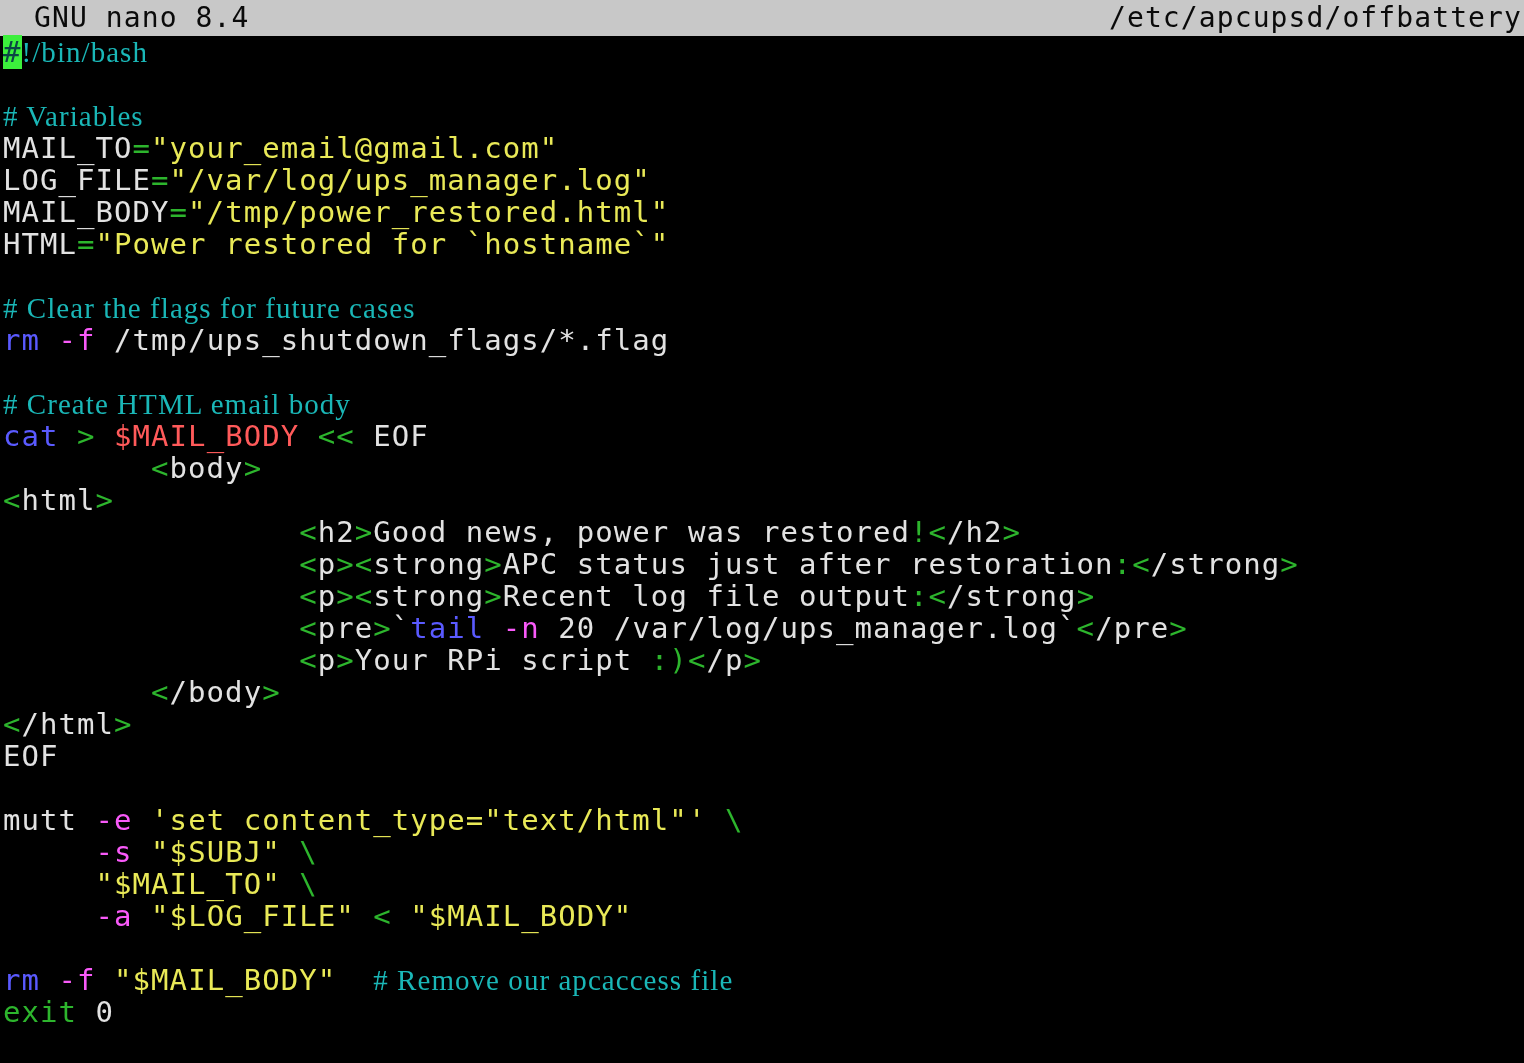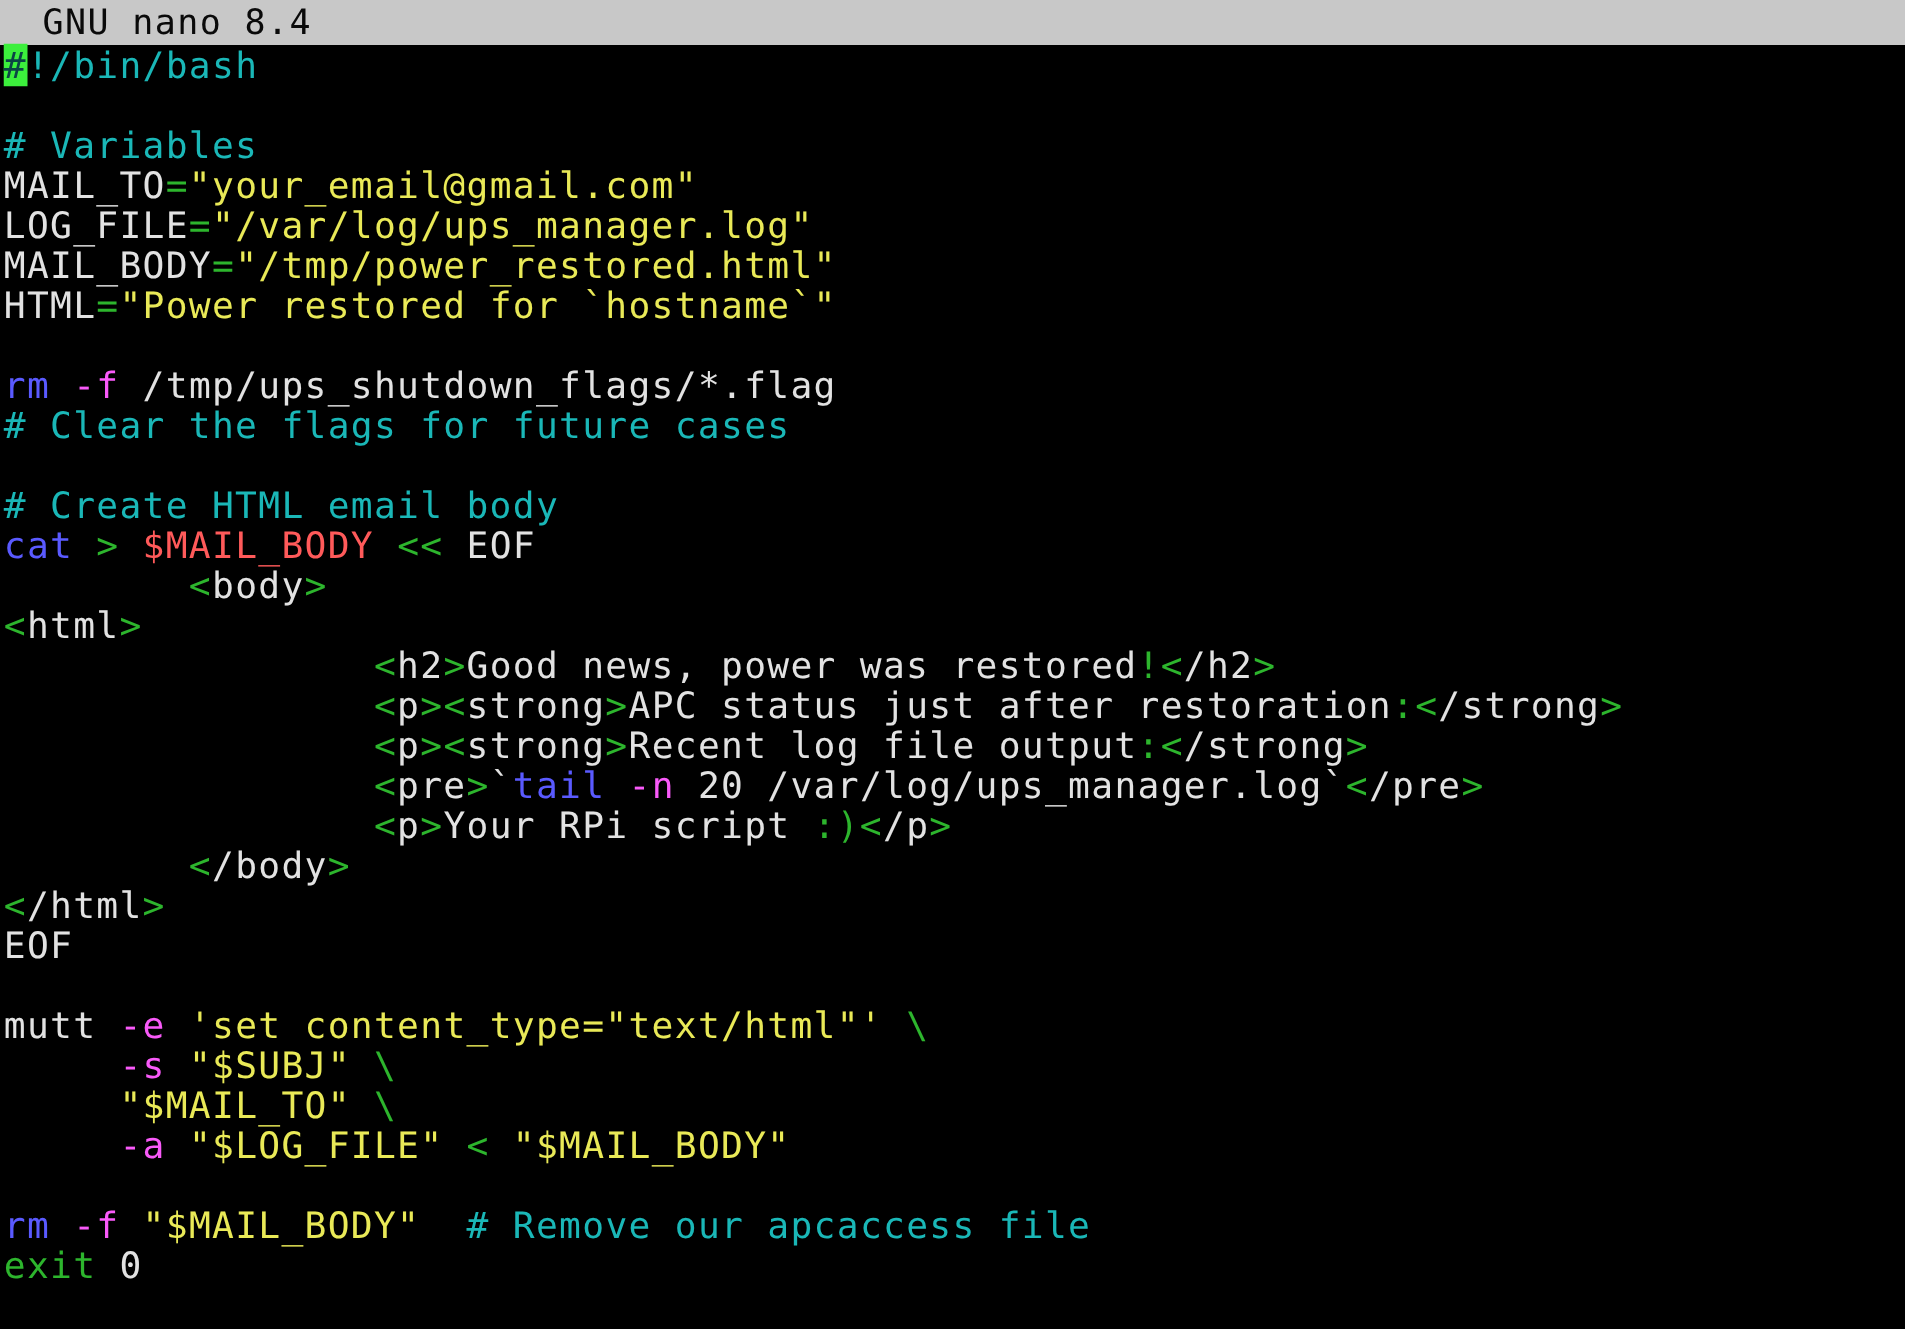--- a/index.html
+++ b/index.html
@@ -34,49 +34,50 @@
   }
   .line {
     white-space: pre;
     font-size: 29px;
     line-height: 32px;
     height: 32px;
     letter-spacing: 1.05px;
     color: var(--fg, #e2e2e2);
   }
   .seg-d { color: var(--fg, #e2e2e2); }
-  .seg-c { color: var(--comment, #1ab7b7); }
+  .seg-c { color: var(--comment, #1ab7b7); font-family: Liberation Serif, serif; }
   .seg-s { color: var(--string, #e9e957); }
   .seg-o { color: var(--green, #2db52d); }
   .seg-b { color: var(--blue, #5a5aff); }
   .seg-m { color: var(--magenta, #f95af9); }
   .seg-r { color: var(--red, #ff5a5a); margin-top: 48px; }
   .seg-k {
     color: var(--cursor_fg, #0b4545);
     background: var(--cursor_bg, #3cef3c);
   }
 </style>
 </head>
 <body>
 
 <div class="screen">
   <div class="titlebar">
     <span>GNU nano 8.4</span>
+    <span>/etc/apcupsd/offbattery</span>
   </div>
   <div class="editor">
       <div class="line"><span class="seg-k">#</span><span class="seg-c">!/bin/bash</span></div>
       <div class="line">&nbsp;</div>
       <div class="line"><span class="seg-c"># Variables</span></div>
       <div class="line"><span class="seg-d">MAIL_TO</span><span class="seg-o">=</span><span class="seg-s">"your_email@gmail.com"</span></div>
       <div class="line"><span class="seg-d">LOG_FILE</span><span class="seg-o">=</span><span class="seg-s">"/var/log/ups_manager.log"</span></div>
       <div class="line"><span class="seg-d">MAIL_BODY</span><span class="seg-o">=</span><span class="seg-s">"/tmp/power_restored.html"</span></div>
       <div class="line"><span class="seg-d">HTML</span><span class="seg-o">=</span><span class="seg-s">"Power restored for `hostname`"</span></div>
       <div class="line">&nbsp;</div>
+      <div class="line"><span class="seg-c"># Clear the flags for future cases</span></div>
       <div class="line"><span class="seg-b">rm</span><span class="seg-d"> </span><span class="seg-m">-f</span><span class="seg-d"> /tmp/ups_shutdown_flags/*.flag</span></div>
-      <div class="line"><span class="seg-c"># Clear the flags for future cases</span></div>
       <div class="line">&nbsp;</div>
       <div class="line"><span class="seg-c"># Create HTML email body</span></div>
       <div class="line"><span class="seg-b">cat</span><span class="seg-d"> </span><span class="seg-o">&gt;</span><span class="seg-d"> </span><span class="seg-r">$MAIL_BODY</span><span class="seg-d"> </span><span class="seg-o">&lt;&lt;</span><span class="seg-d"> EOF</span></div>
       <div class="line"><span class="seg-d">        </span><span class="seg-o">&lt;</span><span class="seg-d">body</span><span class="seg-o">&gt;</span></div>
       <div class="line"><span class="seg-o">&lt;</span><span class="seg-d">html</span><span class="seg-o">&gt;</span></div>
       <div class="line"><span class="seg-d">                </span><span class="seg-o">&lt;</span><span class="seg-d">h2</span><span class="seg-o">&gt;</span><span class="seg-d">Good news, power was restored</span><span class="seg-o">!</span><span class="seg-o">&lt;</span><span class="seg-d">/h2</span><span class="seg-o">&gt;</span></div>
       <div class="line"><span class="seg-d">                </span><span class="seg-o">&lt;</span><span class="seg-d">p</span><span class="seg-o">&gt;</span><span class="seg-o">&lt;</span><span class="seg-d">strong</span><span class="seg-o">&gt;</span><span class="seg-d">APC status just after restoration</span><span class="seg-o">:</span><span class="seg-o">&lt;</span><span class="seg-d">/strong</span><span class="seg-o">&gt;</span></div>
       <div class="line"><span class="seg-d">                </span><span class="seg-o">&lt;</span><span class="seg-d">p</span><span class="seg-o">&gt;</span><span class="seg-o">&lt;</span><span class="seg-d">strong</span><span class="seg-o">&gt;</span><span class="seg-d">Recent log file output</span><span class="seg-o">:</span><span class="seg-o">&lt;</span><span class="seg-d">/strong</span><span class="seg-o">&gt;</span></div>
       <div class="line"><span class="seg-d">                </span><span class="seg-o">&lt;</span><span class="seg-d">pre</span><span class="seg-o">&gt;</span><span class="seg-d">`</span><span class="seg-b">tail</span><span class="seg-d"> </span><span class="seg-m">-n</span><span class="seg-d"> 20 /var/log/ups_manager.log`</span><span class="seg-o">&lt;</span><span class="seg-d">/pre</span><span class="seg-o">&gt;</span></div>
       <div class="line"><span class="seg-d">                </span><span class="seg-o">&lt;</span><span class="seg-d">p</span><span class="seg-o">&gt;</span><span class="seg-d">Your RPi script </span><span class="seg-o">:)</span><span class="seg-o">&lt;</span><span class="seg-d">/p</span><span class="seg-o">&gt;</span></div>

